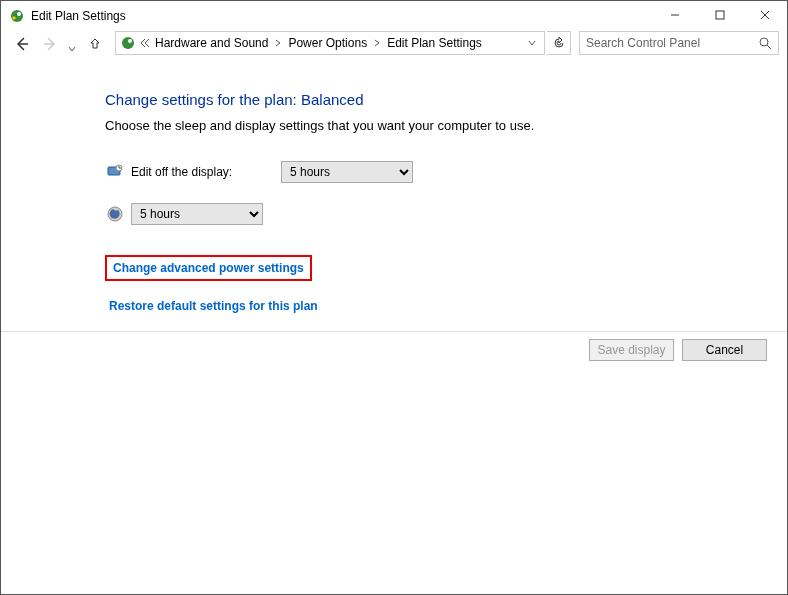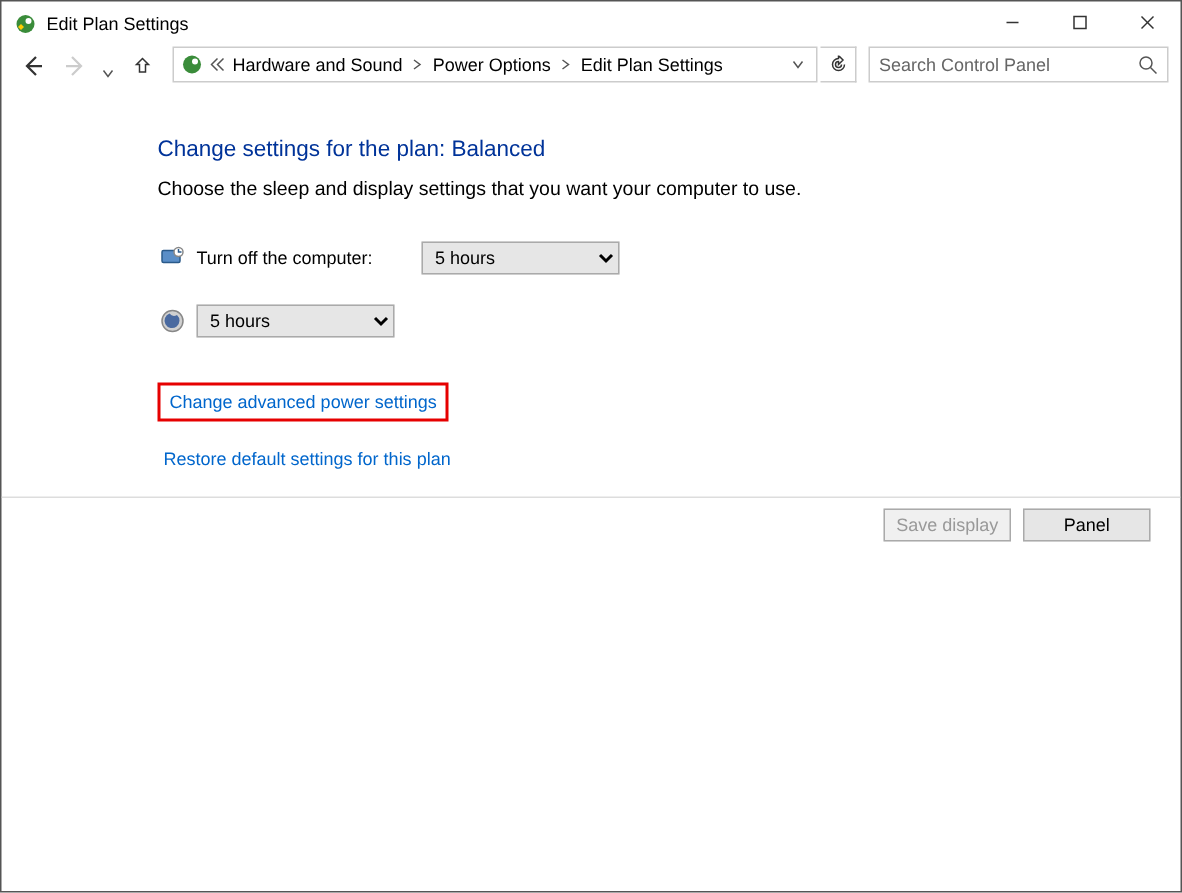--- a/index.html
+++ b/index.html
@@ -36,21 +36,21 @@
   .content { padding: 24px 0 0 104px; }
   .heading { color: #003399; font-size: 15px; margin-bottom: 10px; }
   .subtext { color: #000; font-size: 13px; margin-bottom: 28px; }
 
   .setting-row { display: flex; align-items: center; margin-bottom: 20px; }
   .setting-row .row-icon { width: 20px; height: 20px; margin-right: 6px; display:flex; align-items:center; justify-content:center; }
   .setting-row .row-label { width: 150px; font-size: 12px; }
   .setting-row select { width: 132px; height: 22px; font-size: 12px; background: #e6e6e6; border: 1px solid #aaa; padding-left: 4px; }
 
   .link-block { margin-top: 30px; }
-  .link { color: #0066cc; font-size: 12px; cursor: pointer; display: inline-block; }
+  .link { color: #0066cc; font-size: 12px; cursor: pointer; display: inline-block; font-weight: bold; }
   .link-highlight { border: 2px solid #e60000; padding: 4px 6px; margin-bottom: 10px; display: inline-block; }
   .link-plain { margin-top: 8px; padding-left:4px; }
 
   
   .button-bar-sep { position: absolute; left: 0; right: 0; top: 330px; border-top: 1px solid #ddd; }
   .button-bar { position: absolute; right: 20px; top: 338px; display: flex; gap: 8px; }
   .btn { width: 85px; height: 22px; border: 1px solid #aaa; background: #e6e6e6; font-size: 12px; display: flex; align-items: center; justify-content: center; }
   .btn.disabled { color: #999; background: #f0f0f0; }
 </style>
 </head>
@@ -162,21 +162,21 @@
   <div class="subtext">Choose the sleep and display settings that you want your computer to use.</div>
 
   <div class="setting-row">
     <span class="row-icon">
       <svg width="18" height="18" viewBox="0 0 18 18">
           <rect x="2" y="4" width="12" height="8" rx="1" fill="#5a8ec7" stroke="#2a5a8a"></rect>
           <circle cx="13" cy="5" r="3" fill="#fff" stroke="#888"></circle>
           <path d="M13 3 L13 5 L15 5" stroke="#2a5a8a" stroke-width="1" fill="none"></path>
         </svg>
     </span>
-    <span class="row-label">Turn off the computer:</span>
+    <span class="row-label">Edit off the display:</span>
     <select>
       <option>5 hours</option>
     </select>
   </div>
 
   <div class="setting-row">
     <span class="row-icon">
       <svg width="18" height="18" viewBox="0 0 18 18">
           <circle cx="9" cy="9" r="7" fill="#d0d0d0" stroke="#888"></circle>
           <path d="M12 5 A5 5 0 1 1 7 4 A4 4 0 0 0 12 5 Z" fill="#4a6aa0"></path>
@@ -193,14 +193,14 @@
     </div>
     <div class="link-plain">
       <span class="link">Restore default settings for this plan</span>
     </div>
   </div>
 </div>
 
 <div class="button-bar-sep"></div>
 <div class="button-bar">
   <div class="btn disabled">Save display</div>
-  <div class="btn">Panel</div>
+  <div class="btn">Cancel</div>
 </div>
 
 </body></html>

